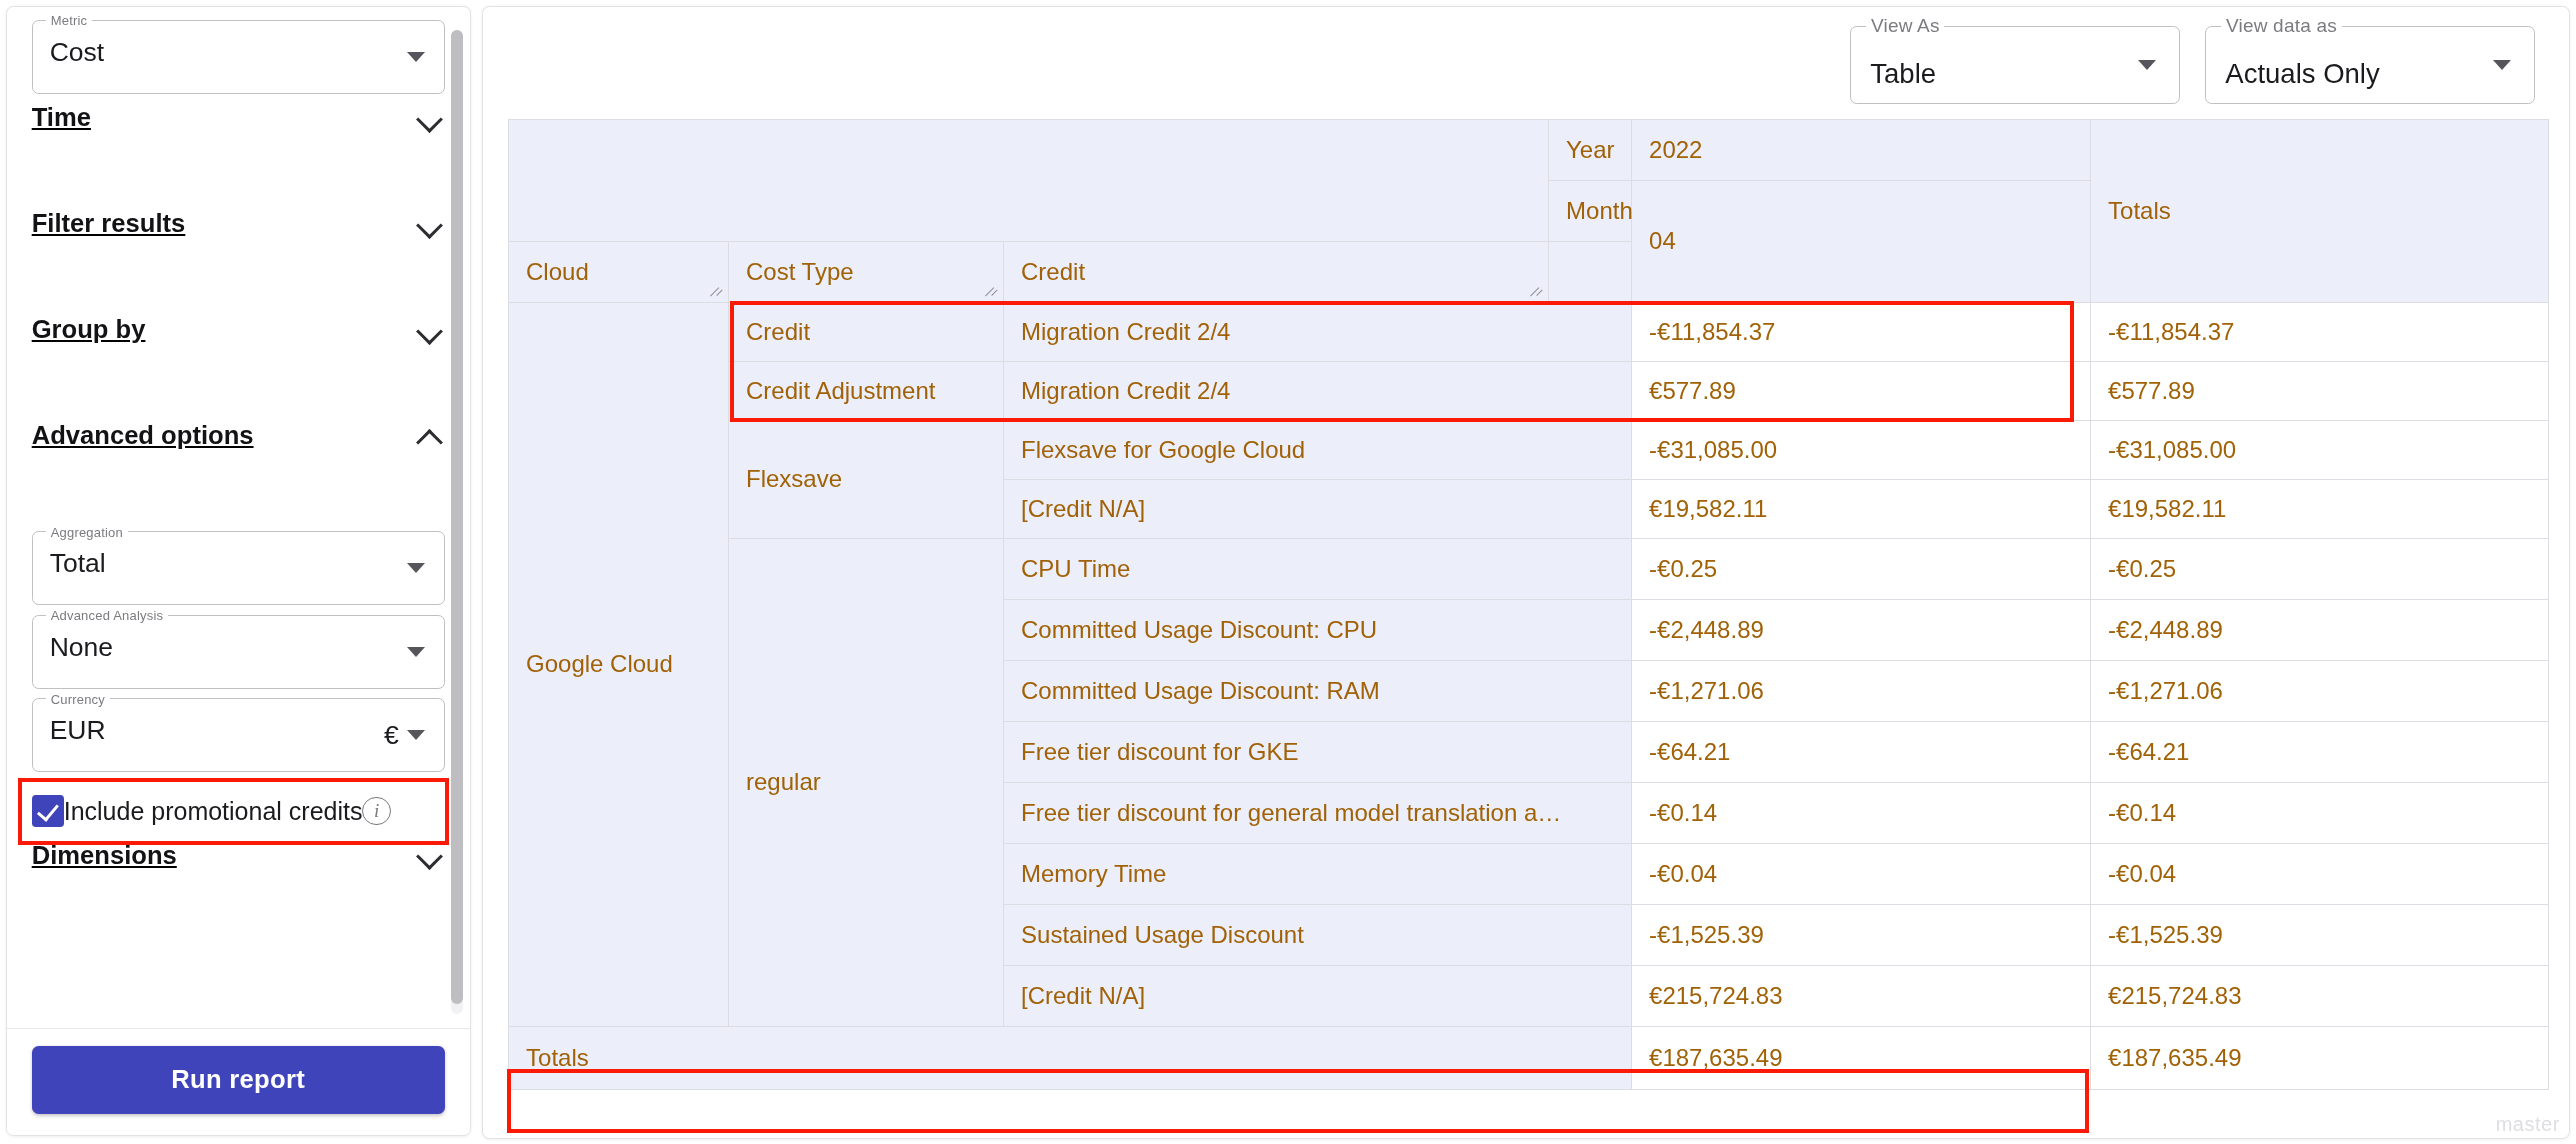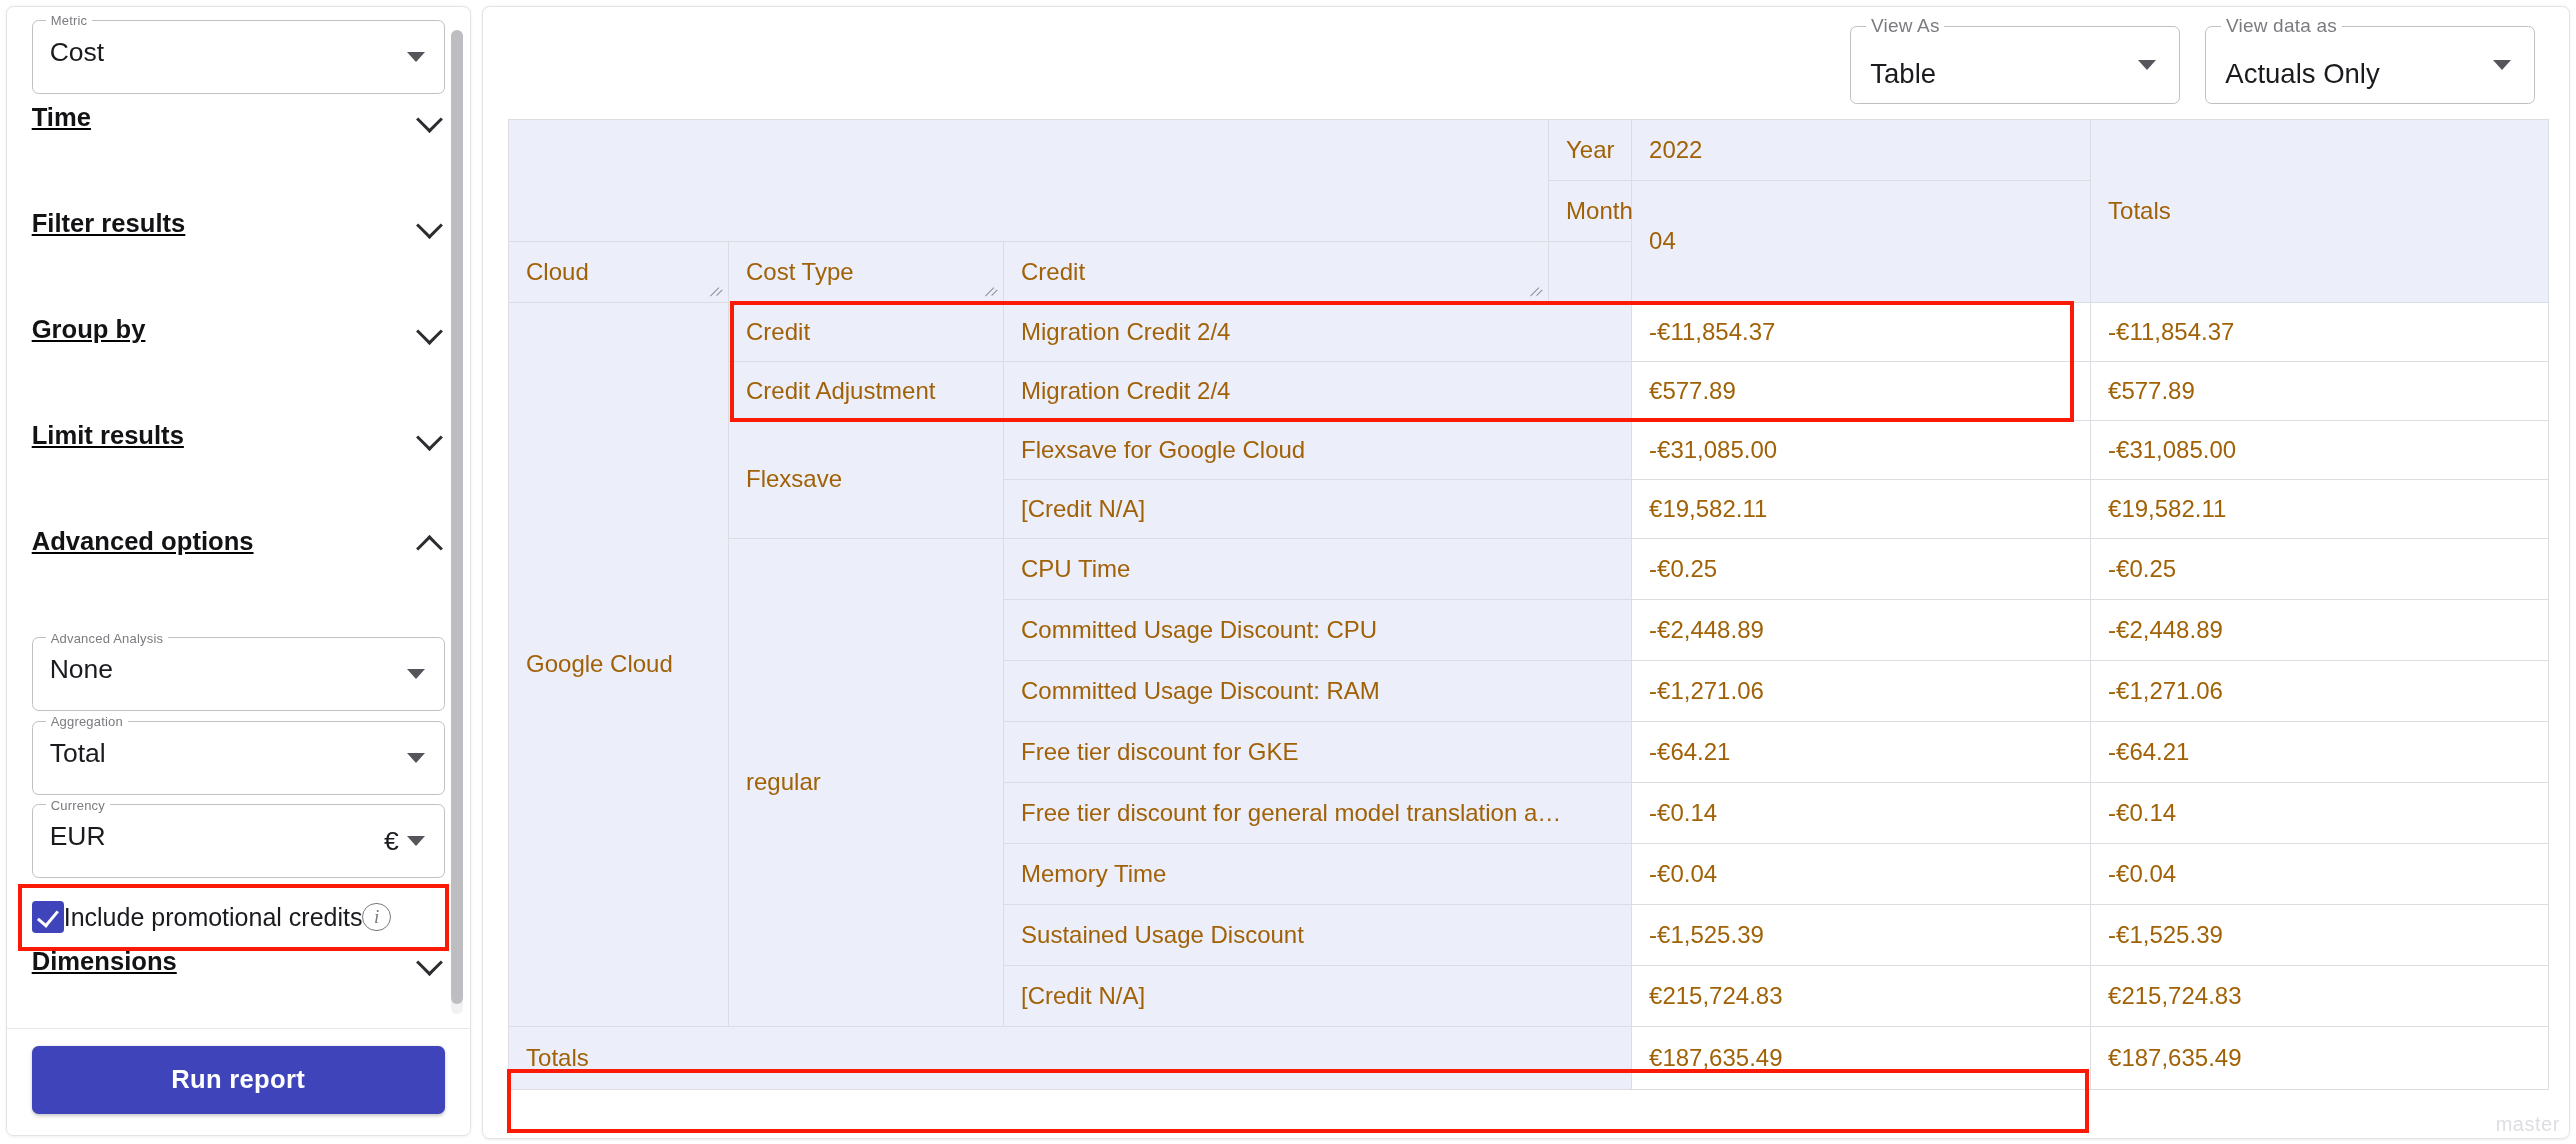--- a/index.html
+++ b/index.html
@@ -305,41 +305,37 @@
       <div class="accordion">
         <span class="accordion-label">Filter results</span>
         <span class="chev"></span>
       </div>
 
       <div class="accordion">
         <span class="accordion-label">Group by</span>
         <span class="chev"></span>
       </div>
 
-      <div class="accordion">
-        <span class="accordion-label">Limit results</span>
-        <span class="chev"></span>
-      </div>
 
       <div class="accordion">
         <span class="accordion-label">Advanced options</span>
         <span class="chev up"></span>
       </div>
 
       <div class="adv-block">
 
         <div class="field">
+          <span class="field-legend">Aggregation</span>
+          <span class="field-value">Total</span>
+          <span class="field-caret"></span>
+        </div>
+
+        <div class="field">
           <span class="field-legend">Advanced Analysis</span>
           <span class="field-value">None</span>
-          <span class="field-caret"></span>
-        </div>
-
-        <div class="field">
-          <span class="field-legend">Aggregation</span>
-          <span class="field-value">Total</span>
           <span class="field-caret"></span>
         </div>
 
         <div class="field">
           <span class="field-legend">Currency</span>
           <span class="field-value">EUR</span>
           <span class="field-currency-sym">€</span>
           <span class="field-caret"></span>
         </div>
 

